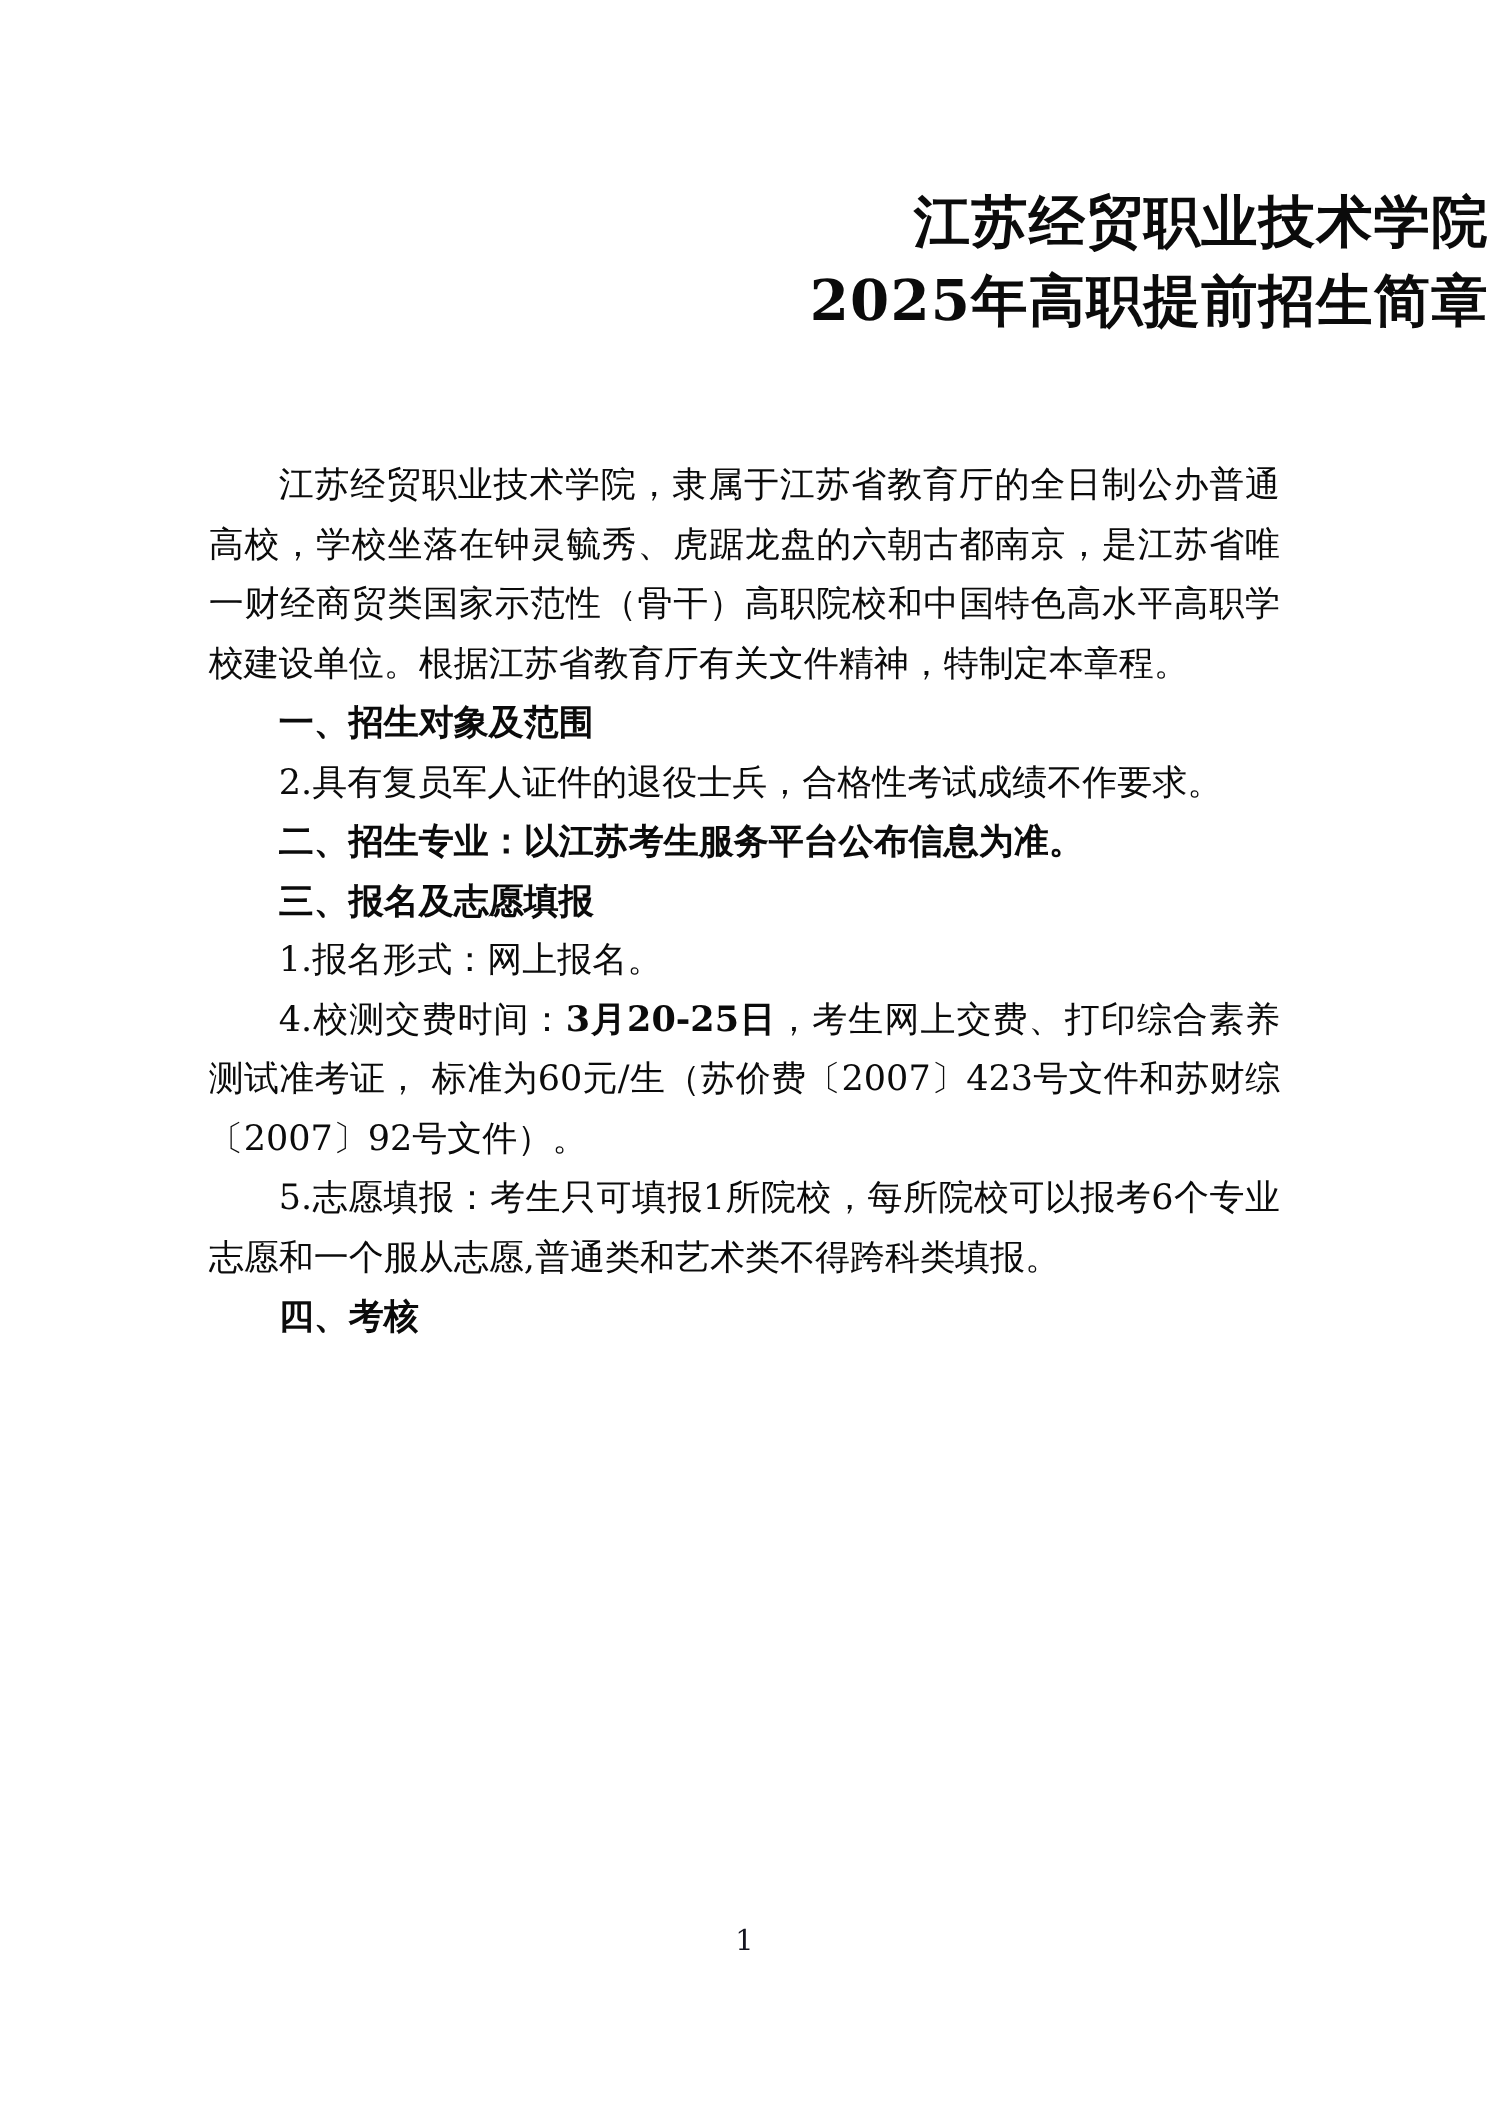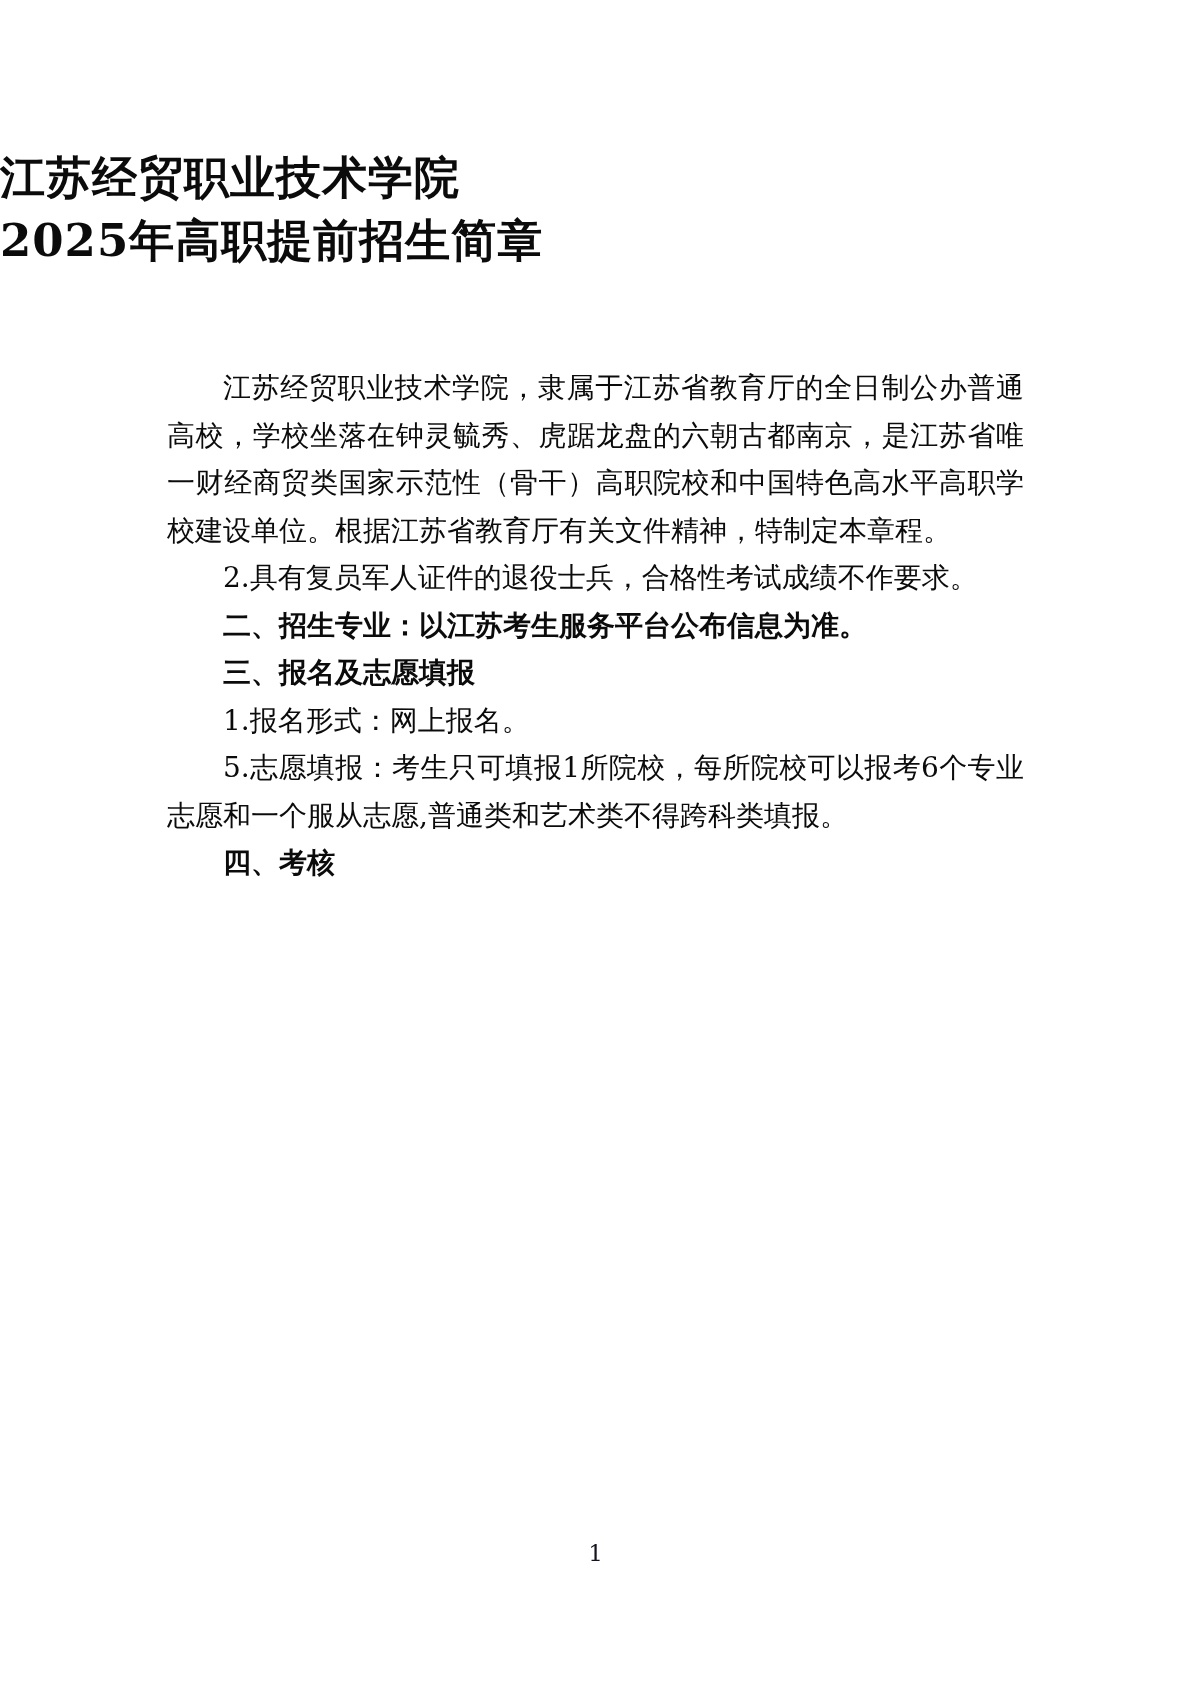--- a/index.html
+++ b/index.html
@@ -7,21 +7,21 @@
     width: 1191px;
     height: 1684px;
     background: #ffffff;
     position: relative;
     overflow: hidden;
     font-family: "DejaVu Serif", "Liberation Serif", serif;
     color: #0b0b0b;
   }
   .title-block {
     padding-top: 146px;
-    text-align: left;
+    text-align: right;
     font-weight: bold;
     font-size: 45px;
     line-height: 63px;
     letter-spacing: 1px;
   }
   .body-block {
     margin: 92px 167px 0 167px;
     font-size: 28px;
     line-height: 47.5px;
     text-align: justify;
@@ -48,22 +48,24 @@
 <body>
 
 <div class="page">
   <div class="title-block">
     <div>江苏经贸职业技术学院</div>
     <div>2025年高职提前招生简章</div>
   </div>
 
   <div class="body-block">
       <p class="para"><span>江苏经贸职业技术学院，隶属于江苏省教育厅的全日制公办普通高校，学校坐落在钟灵毓秀、虎踞龙盘的六朝古都南京，是江苏省唯一财经商贸类国家示范性（骨干）高职院校和中国特色高水平高职学校建设单位。根据江苏省教育厅有关文件精神，特制定本章程。</span></p>
+      <p class="para heading"><span>一、招生对象及范围</span></p>
       <p class="para"><span>2.具有复员军人证件的退役士兵，合格性考试成绩不作要求。</span></p>
       <p class="para heading"><span>二、招生专业：以江苏考生服务平台公布信息为准。</span></p>
       <p class="para heading"><span>三、报名及志愿填报</span></p>
       <p class="para"><span>1.报名形式：网上报名。</span></p>
+      <p class="para"><span>4.校测交费时间：</span><span class="bold">3月20-25日</span><span>，考生网上交费、打印综合素养测试准考证， 标准为60元/生（苏价费〔2007〕423号文件和苏财综〔2007〕92号文件）。</span></p>
       <p class="para"><span>5.志愿填报：考生只可填报1所院校，每所院校可以报考6个专业志愿和一个服从志愿,普通类和艺术类不得跨科类填报。</span></p>
       <p class="para heading"><span>四、考核</span></p>
     </div>
 
   <div class="page-number">1</div>
 </div>
 
 </body></html>

